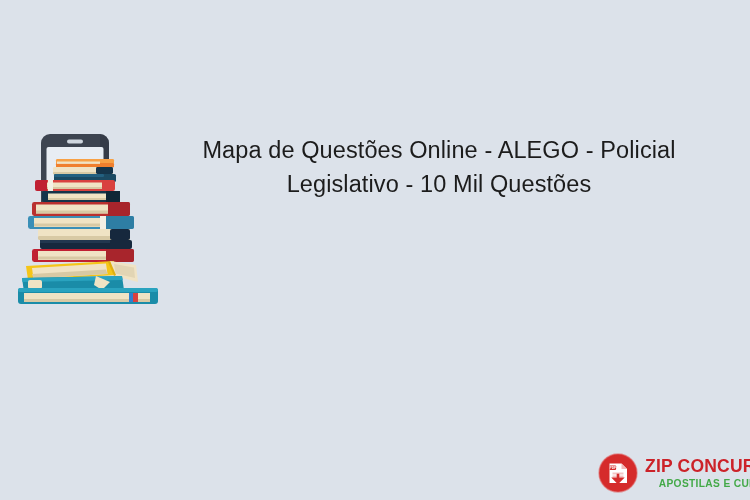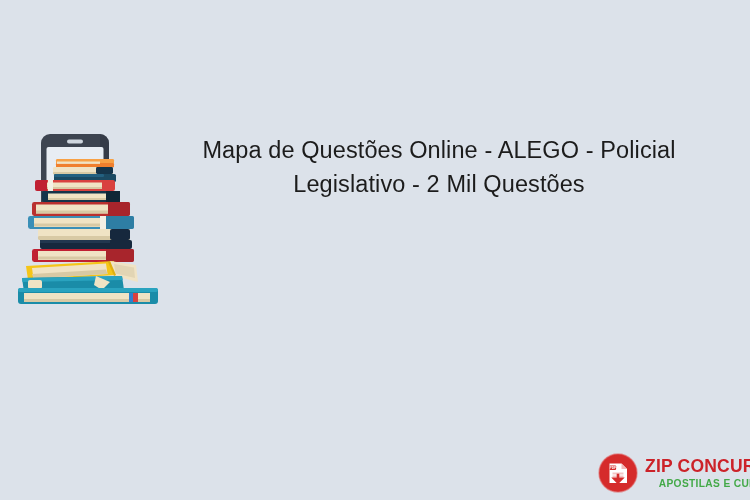--- a/index.html
+++ b/index.html
@@ -199,21 +199,21 @@
         <rect x="14" y="163" width="126" height="9" fill="#f0e3c4"></rect>
         <rect x="14" y="169" width="126" height="3" fill="#d8c9a4"></rect>
         <rect x="119" y="163" width="4" height="9" fill="#2f7fd0"></rect>
         <rect x="123" y="163" width="5" height="9" fill="#d9413f"></rect>
       </g>
 
     </svg>
   </div>
 
   <div id="title-block">
-    <h1 id="product-title">Mapa de Questões Online - ALEGO - Policial Legislativo - 2 Mil Questões</h1>
+    <h1 id="product-title">Mapa de Questões Online - ALEGO - Policial Legislativo - 10 Mil Questões</h1>
   </div>
 
   <div id="brand-logo">
 
     <div id="brand-mark">
       <svg viewBox="0 0 40 40" xmlns="http://www.w3.org/2000/svg">
         <circle cx="20" cy="20" r="19" fill="#d52b2b"></circle>
         <circle cx="20" cy="20" r="19" fill="none" stroke="#e05a5a" stroke-width="1.4" opacity="0.55"></circle>
         <path d="M11.5 10.5 h12 l5.5 5.5 v14 h-17.5 Z" fill="#ffffff"></path>
         <path d="M23.5 10.5 l5.5 5.5 h-5.5 Z" fill="#f2b9b9"></path>

